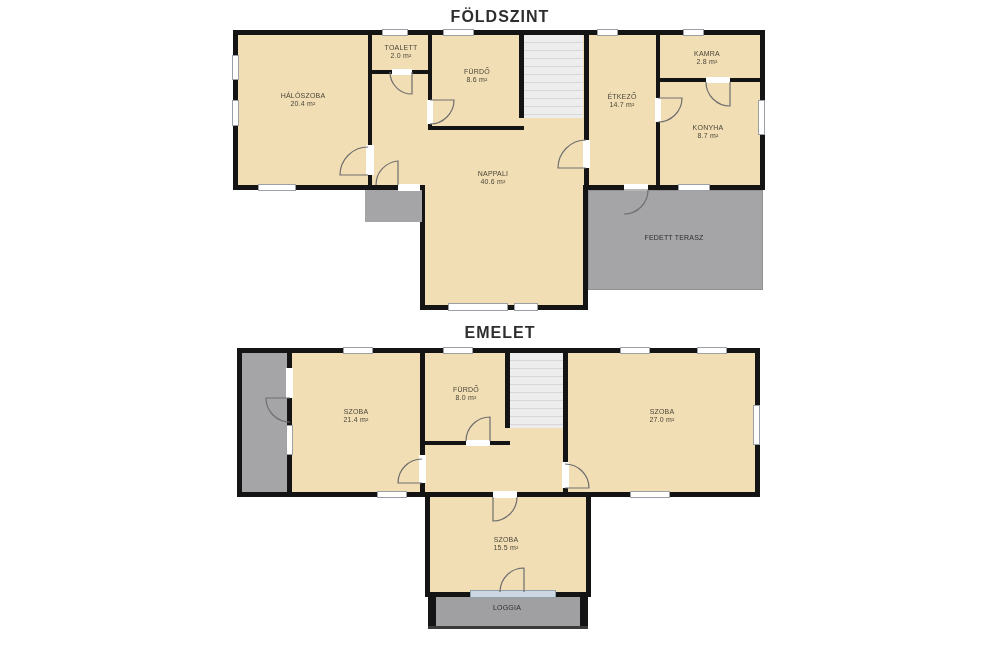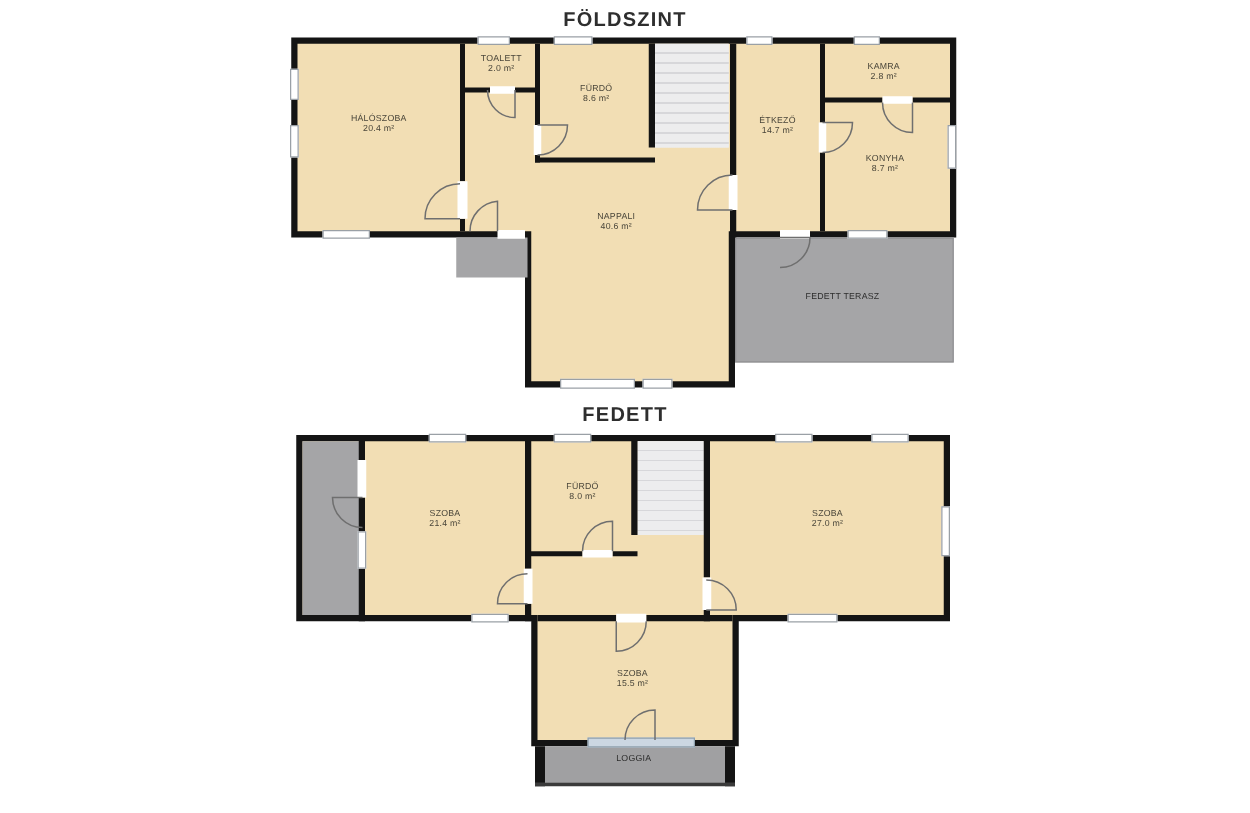--- a/index.html
+++ b/index.html
@@ -110,21 +110,21 @@
     <div>2.8 m²</div>
   </div>
   <div class="lbl" style="left:708px;top:124px;">
     <div>KONYHA</div>
     <div>8.7 m²</div>
   </div>
   <div class="lbl on-gray" style="left:674px;top:234px;">
     <div>FEDETT TERASZ</div>
   </div>
 
-  <div class="title" style="top:324px;">FEDETT</div>
+  <div class="title" style="top:324px;">EMELET</div>
 
   <div class="shell" style="left:237px;top:348px;width:523px;height:149px;"></div>
   <div class="shell" style="left:425px;top:445px;width:166px;height:152px;"></div>
 
   <div class="gray" style="left:436px;top:597px;width:144px;height:29px;background:#a0a0a2;"></div>
   <div class="wall" style="left:428px;top:597px;width:8px;height:32px;"></div>
   <div class="wall" style="left:580px;top:597px;width:8px;height:32px;"></div>
   <div class="wall" style="left:428px;top:626px;width:160px;height:3px;background:#3a3a3a;"></div>
 
   <div class="floor" style="left:242px;top:353px;width:513px;height:139px;"></div>

